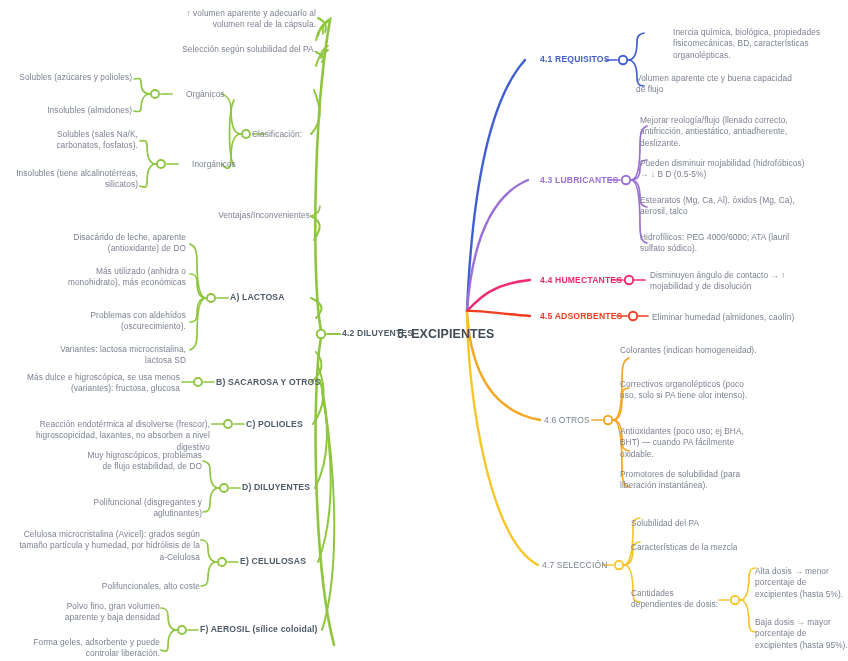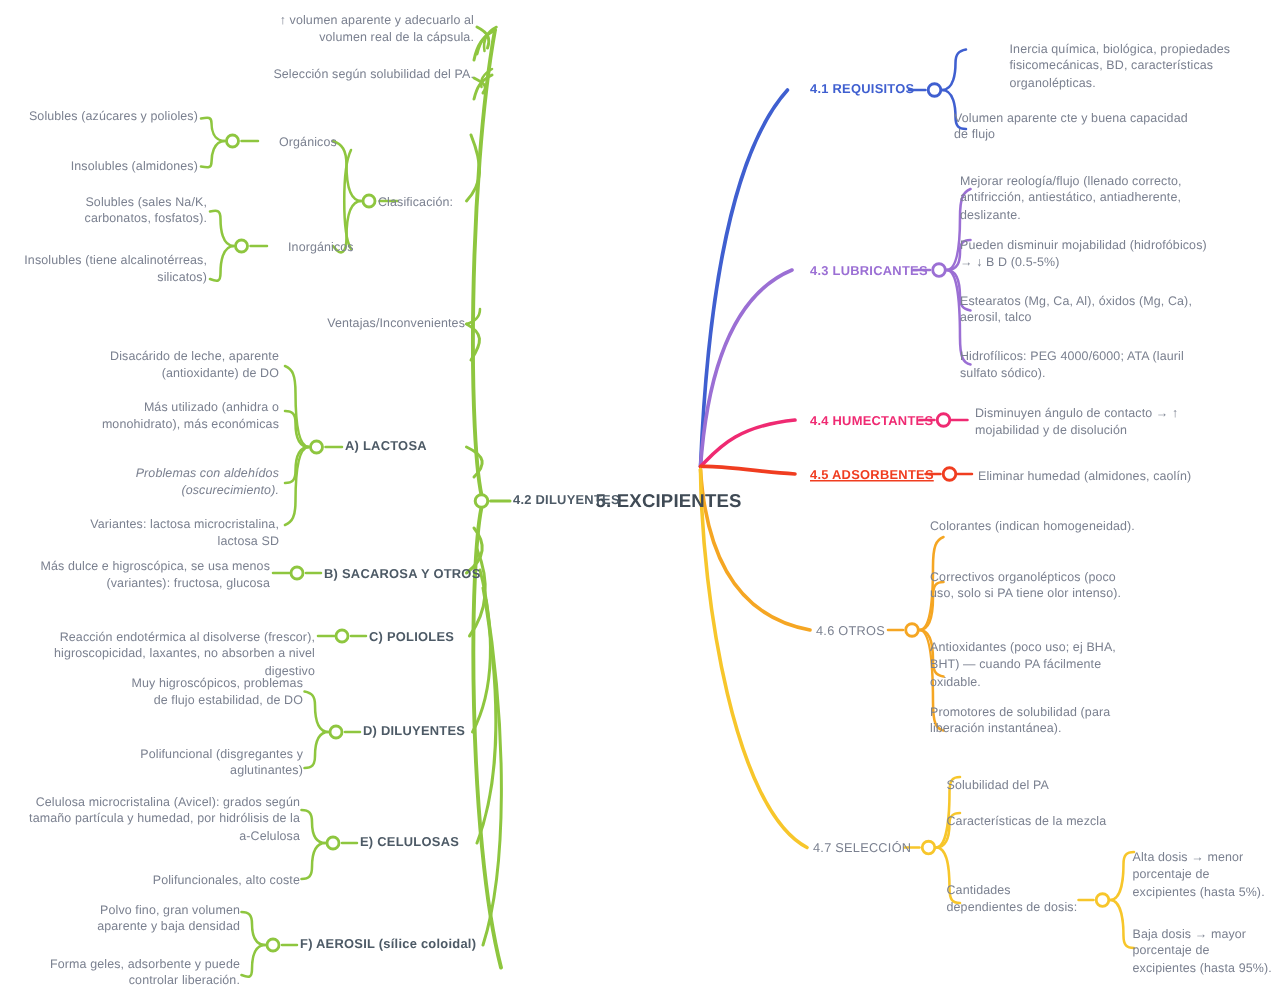--- a/index.html
+++ b/index.html
@@ -205,21 +205,21 @@
 
 <div class="lbl l" style="left:192px;top:159px;width:74px;">Inorgánicos</div>
 <div class="lbl r" style="left:20px;top:129px;width:118px;">Solubles (sales Na/K, carbonatos, fosfatos).</div>
 <div class="lbl r" style="left:8px;top:168px;width:130px;">Insolubles (tiene alcalinotérreas, silicatos)</div>
 
 <div class="lbl r" style="left:186px;top:210px;width:124px;">Ventajas/Inconvenientes</div>
 
 <div class="node green" style="left:230px;top:292px;white-space:nowrap;">A) LACTOSA</div>
 <div class="lbl r" style="left:50px;top:232px;width:136px;">Disacárido de leche, aparente (antioxidante) de DO</div>
 <div class="lbl r" style="left:46px;top:266px;width:140px;">Más utilizado (anhidra o monohidrato), más económicas</div>
-<div class="lbl r" style="left:60px;top:310px;width:126px;font-style:italic;">Problemas con aldehídos (oscurecimiento).</div>
+<div class="lbl r" style="left:60px;top:310px;width:126px;">Problemas con aldehídos (oscurecimiento).</div>
 <div class="lbl r" style="left:58px;top:344px;width:128px;">Variantes: lactosa microcristalina, lactosa SD</div>
 
 <div class="node green" style="left:216px;top:377px;white-space:nowrap;">B) SACAROSA Y OTROS</div>
 <div class="lbl r" style="left:18px;top:372px;width:162px;">Más dulce e higroscópica, se usa menos (variantes): fructosa, glucosa</div>
 
 <div class="node green" style="left:246px;top:419px;white-space:nowrap;">C) POLIOLES</div>
 <div class="lbl r" style="left:24px;top:407px;width:186px;margin-top:12px;">Reacción endotérmica  al disolverse (frescor), higroscopicidad, laxantes, no absorben a nivel digestivo</div>
 
 <div class="node green" style="left:242px;top:482px;white-space:nowrap;">D) DILUYENTES</div>
 <div class="lbl r" style="left:80px;top:450px;width:122px;">Muy higroscópicos, problemas de flujo estabilidad, de DO</div>
@@ -239,21 +239,21 @@
 
 <div class="node" style="left:540px;top:175px;color:#9b6fd4;white-space:nowrap;">4.3 LUBRICANTES</div>
 <div class="lbl l" style="left:640px;top:115px;width:166px;">Mejorar reología/flujo (llenado correcto, antifricción, antiestático, antiadherente, deslizante.</div>
 <div class="lbl l" style="left:640px;top:158px;width:166px;">Pueden disminuir mojabilidad (hidrofóbicos) → ↓ B D (0.5-5%)</div>
 <div class="lbl l" style="left:640px;top:195px;width:166px;">Estearatos (Mg, Ca,  Al), óxidos (Mg, Ca), aerosil, talco</div>
 <div class="lbl l" style="left:640px;top:232px;width:166px;">Hidrofílicos: PEG 4000/6000; ATA (lauril sulfato sódico).</div>
 
 <div class="node" style="left:540px;top:275px;color:#ef2a72;white-space:nowrap;">4.4 HUMECTANTES</div>
 <div class="lbl l" style="left:650px;top:270px;width:180px;">Disminuyen ángulo de contacto  → ↑ mojabilidad y de disolución</div>
 
-<div class="node" style="left:540px;top:311px;color:#f03d20;white-space:nowrap;text-decoration:underline;">4.5 ADSORBENTES</div>
+<div class="node" style="left:540px;top:311px;color:#f03d20;white-space:nowrap;">4.5 ADSORBENTES</div>
 <div class="lbl l" style="left:652px;top:312px;width:190px;">Eliminar humedad (almidones, caolín)</div>
 
 <div class="node" style="left:544px;top:415px;color:#7b8190;font-weight:normal;font-size:8.5px;white-space:nowrap;">4.6 OTROS</div>
 <div class="lbl l" style="left:620px;top:345px;width:140px;">Colorantes (indican homogeneidad).</div>
 <div class="lbl l" style="left:620px;top:379px;width:140px;">Correctivos organolépticos (poco uso, solo si PA tiene olor intenso).</div>
 <div class="lbl l" style="left:620px;top:426px;width:140px;">Antioxidantes (poco uso; ej BHA, BHT) — cuando PA fácilmente oxidable.</div>
 <div class="lbl l" style="left:620px;top:469px;width:140px;">Promotores de solubilidad (para liberación instantánea).</div>
 
 <div class="node" style="left:542px;top:560px;color:#7b8190;font-weight:normal;font-size:8.5px;white-space:nowrap;">4.7 SELECCIÓN</div>
 <div class="lbl l" style="left:631px;top:518px;width:160px;">Solubilidad del PA</div>

